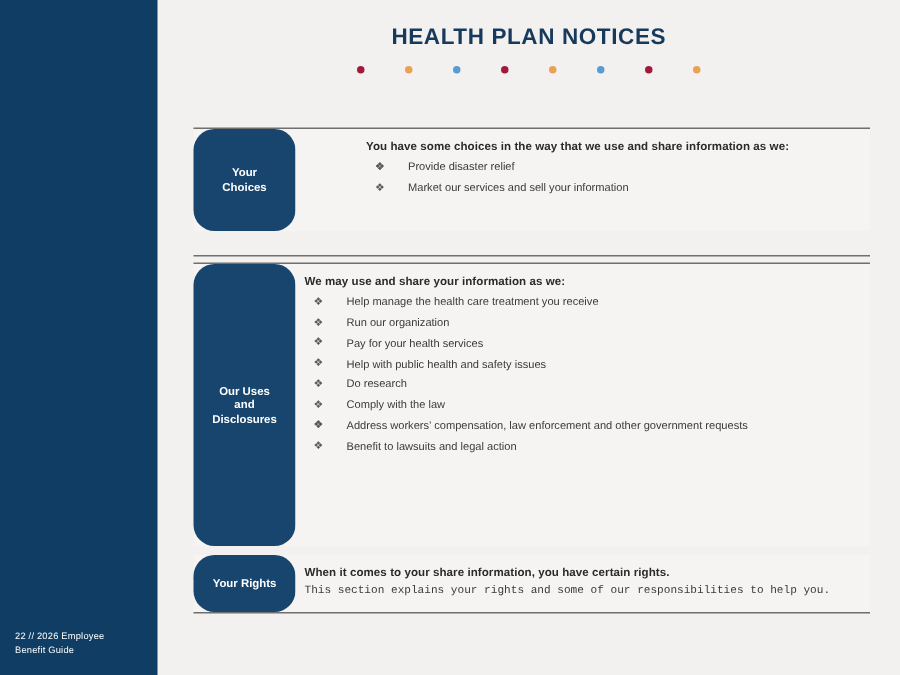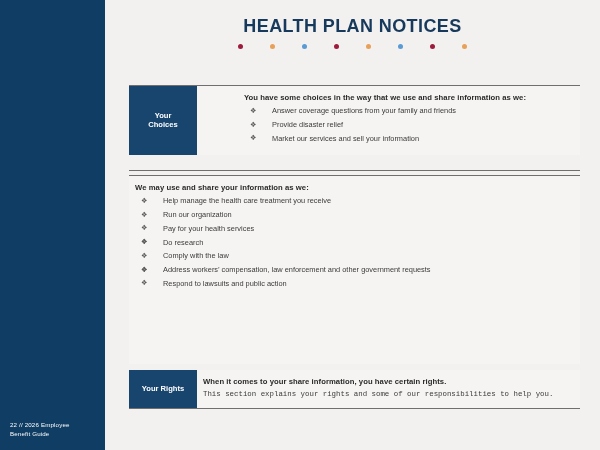--- a/index.html
+++ b/index.html
@@ -38,21 +38,21 @@
     letter-spacing: 0.15px;
   }
   
   .title {
     position: absolute;
     left: 105px;
     top: 16px;
     width: 495px;
     text-align: center;
     color: #16395c;
-    font-size: 18px;
+    font-size: 15px;
     font-weight: 700;
     letter-spacing: 0.4px;
     font-family: "Liberation Sans", sans-serif;
   }
   .dots {
     position: absolute;
     left: 105px;
     top: 44px;
     width: 495px;
     display: flex;
@@ -89,20 +89,21 @@
     color: #ffffff;
     font-size: 7.6px;
     font-weight: 700;
     line-height: 9.6px;
     text-align: center;
     display: flex;
     align-items: center;
     justify-content: center;
     padding: 14px 3px;
     box-sizing: border-box;
+    border-radius: 14px;
   }
   .content {
     flex: 1 1 auto;
     padding: 6px 6px 7px 6px;
     box-sizing: border-box;
     background: #f5f4f2;
   }
   .lead {
     color: #2b2b2b;
     font-size: 7.7px;
@@ -187,75 +188,82 @@
         <span>
           <span>Your</span><br>
           <span>Choices</span>
         </span>
       </div>
       <div class="content">
         <p class="lead">You have some choices in the way that we use and share information as we:</p>
         <ul class="bullets">
           <li>
             <span class="bul">❖</span>
-            <span>Answer coverage questions from your family and friends</span>
           </li>
           <li>
             <span class="bul">❖</span>
             <span>Provide disaster relief</span>
           </li>
           <li>
             <span class="bul">❖</span>
             <span>Market our services and sell your information</span>
           </li>
         </ul>
       </div>
     </div>
   </div>
   <div class="block-end-rule" style="top:170px"></div>
 
   <div class="block" id="block-uses">
     <div class="rule"></div>
     <div class="block-body">
+      <div class="label-box">
+        <span>
+          <span>Our Uses</span><br>
+          <span>and</span><br>
+          <span>Disclosures</span>
+        </span>
+      </div>
       <div class="content">
         <p class="lead">We may use and share your information as we:</p>
         <ul class="bullets">
           <li>
             <span class="bul">❖</span>
             <span>Help manage the health care treatment you receive</span>
           </li>
           <li>
             <span class="bul">❖</span>
             <span>Run our organization</span>
           </li>
           <li>
             <span class="bul">❖</span>
             <span>Pay for your health services</span>
           </li>
           <li>
             <span class="bul">❖</span>
+            <span>Help with public health and safety issues</span>
           </li>
           <li>
             <span class="bul">❖</span>
             <span>Do research</span>
           </li>
           <li>
             <span class="bul">❖</span>
             <span>Comply with the law</span>
           </li>
           <li>
             <span class="bul">❖</span>
           </li>
           <li>
             <span class="bul">❖</span>
             <span>Address workers’ compensation, law enforcement and other government requests</span>
           </li>
           <li>
             <span class="bul">❖</span>
-            <span>Respond to lawsuits and public action</span>
+            <span>Benefit to lawsuits and legal action</span>
           </li>
         </ul>
       </div>
     </div>
   </div>
   <div class="block-end-rule" style="top:385px"></div>
 
   <div class="block" id="block-rights">
     <div class="block-body">
       <div class="label-box">

